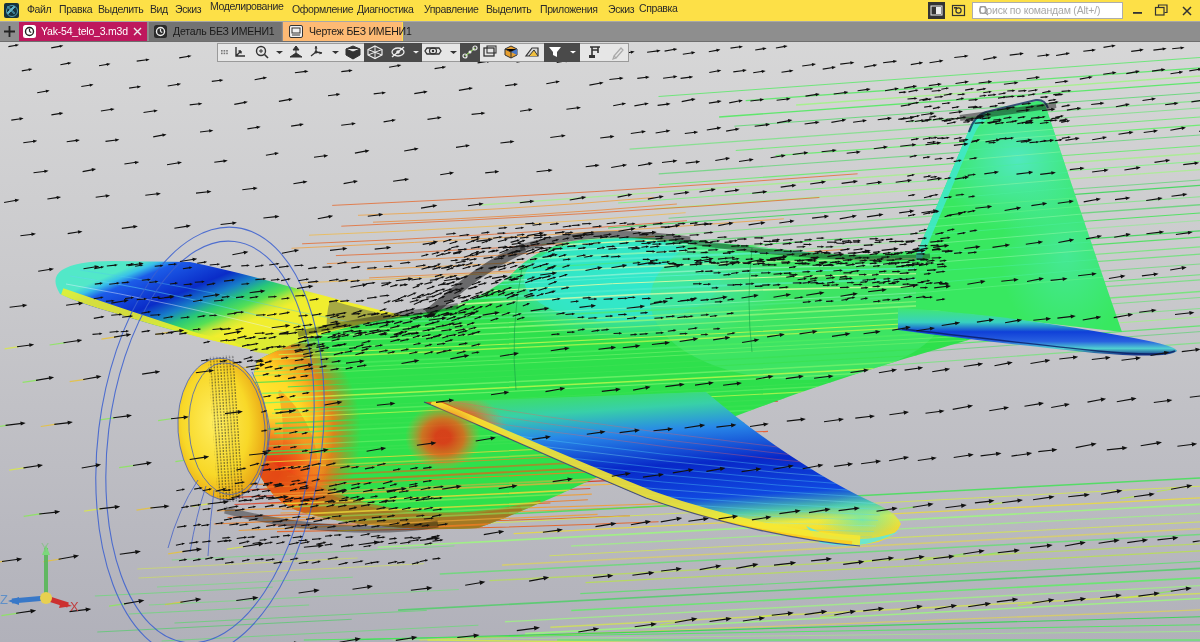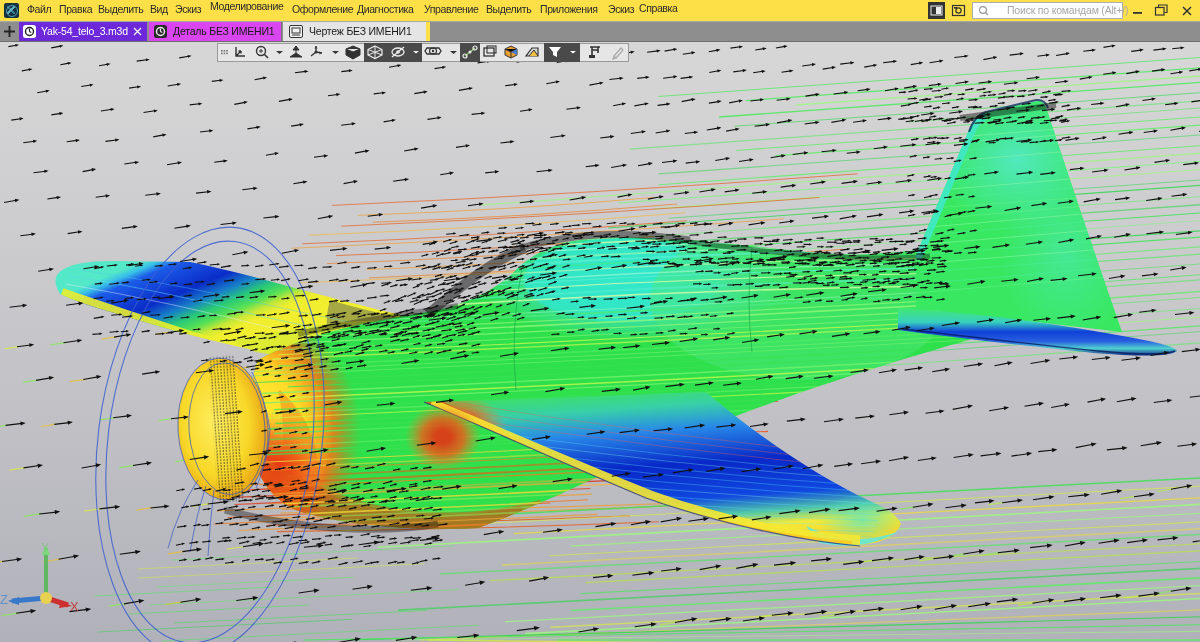--- a/index.html
+++ b/index.html
@@ -2,21 +2,21 @@
 <html><head><meta charset="utf-8"><style>
 *{margin:0;padding:0;box-sizing:border-box}
 body{width:1200px;height:642px;overflow:hidden;font-family:"Liberation Sans",sans-serif;position:relative;background:#b8b8c0}
 .menubar{white-space:nowrap;position:absolute;left:0;top:0;width:1200px;height:22px;background:#fde047;border-bottom:1px solid #a8a8a8;font-size:10.5px;letter-spacing:-0.4px;color:#2a2a2a;z-index:30}
 .appicon{position:absolute;left:4px;top:3px;width:15px;height:15px;background:#16323e;border-radius:2px}
 .appicon:after{content:"";position:absolute;left:1.5px;top:1.5px;width:10px;height:10px;border:1.2px solid #4e9ab0;border-radius:50%}
 .appicon:before{content:"";position:absolute;left:3px;top:3px;width:8px;height:8px;background:linear-gradient(135deg,transparent 42%,#5fb0c4 42%,#5fb0c4 58%,transparent 58%),linear-gradient(45deg,transparent 42%,#3a7a90 42%,#3a7a90 58%,transparent 58%)}
 .winbtn{position:absolute;top:2px;width:17px;height:17px;z-index:31}
 .tabbar{position:absolute;left:0;top:22px;width:1200px;height:20px;background:#8e8e8e;z-index:30;font-size:11.5px;border-bottom:1px solid #6e6e6e}
 .tab{position:absolute;top:0;height:19px;line-height:19px;white-space:nowrap;font-size:10.5px;letter-spacing:-0.2px}
-.searchbox{position:absolute;left:972px;top:2px;width:151px;height:17px;background:#fff;border:1px solid #adadad;z-index:31;font-size:10.5px;letter-spacing:-0.2px;color:#a8a8a8;line-height:15px;padding-left:34px}
+.searchbox{position:absolute;left:972px;top:2px;width:151px;height:17px;background:#fff;border:1px solid #adadad;z-index:31;font-size:10.5px;letter-spacing:-0.2px;color:#a8a8a8;line-height:15px;padding-left:6px}
 .toolbar{position:absolute;left:217px;top:43px;height:19px;background:#e6e6e6;border:1px solid #9a9a9a;z-index:25;display:flex;align-items:center}
 svg.vp{position:absolute;left:0;top:0;z-index:1}
 .dkseg{background:#4a4a4a}
 </style></head>
 <body>
 <svg class="vp" width="1200" height="642" viewBox="0 0 1200 642">
 <defs>
 <linearGradient id="bg" x1="0" y1="0" x2="0" y2="1">
 <stop offset="0" stop-color="#d9d9d9"></stop>
         <stop offset="0.45" stop-color="#c9c9cc"></stop>
@@ -455,40 +455,40 @@
       <path d="M4.5 4.5 v-2.5 h8.5 v7.5 h-2.5" fill="none" stroke="#333" stroke-width="1.2"></path>
     </svg>
   <svg width="14" height="14" style="position:absolute;left:1180px;top:4px">
       <path d="M3 3 L11 11 M11 3 L3 11" stroke="#333" stroke-width="1.5"></path>
     </svg>
 </div>
 <div class="tabbar">
   <svg width="13" height="13" style="position:absolute;left:3px;top:3px">
       <path d="M6.5 1 V12 M1 6.5 H12" stroke="#222" stroke-width="1.8"></path>
     </svg>
-  <div class="tab" style="left:19px;width:128px;background:#6d28d9;color:#fff">
+  <div class="tab" style="left:19px;width:128px;background:#be185d;color:#fff">
     <svg width="13" height="13" style="position:absolute;left:4px;top:3px">
         <rect width="13" height="13" rx="2.5" fill="#fff"></rect>
         <circle cx="6.5" cy="6.5" r="4" fill="none" stroke="#222" stroke-width="1.4"></circle>
         <path d="M6.5 6.5 L6.5 3.8 M6.5 6.5 L8.3 7.6" stroke="#222" stroke-width="1.2"></path>
       </svg>
     <span style="position:absolute;left:22px">Yak-54_telo_3.m3d</span>
     <svg width="9" height="9" style="position:absolute;left:114px;top:5px">
         <path d="M1 1 L8 8 M8 1 L1 8" stroke="#eee" stroke-width="1.4"></path>
       </svg>
   </div>
-  <div class="tab" style="left:149px;width:133px;background:#d946ef;color:#1a1a1a;border-right:1px solid #787878">
+  <div class="tab" style="left:149px;width:133px;background:#737373;color:#1a1a1a;border-right:1px solid #787878">
     <svg width="13" height="13" style="position:absolute;left:5px;top:3px">
         <rect width="13" height="13" rx="2.5" fill="#2a2a2a"></rect>
         <circle cx="6.5" cy="6.5" r="4" fill="none" stroke="#eee" stroke-width="1.4"></circle>
         <path d="M6.5 6.5 L6.5 3.8 M6.5 6.5 L8.3 7.6" stroke="#eee" stroke-width="1.2"></path>
       </svg>
     <span style="position:absolute;left:24px">Деталь БЕЗ ИМЕНИ1</span>
   </div>
-  <div class="tab" style="left:283px;width:147px;background:#e5e5e5;color:#1a1a1a;border-right:4px solid #fde047">
+  <div class="tab" style="left:283px;width:120px;background:#fdba74;color:#1a1a1a;border-right:1px solid #fde047">
     <svg width="14" height="13" style="position:absolute;left:6px;top:3px">
         <rect x="0.5" y="0.5" width="13" height="12" rx="1.5" fill="#f0f0f0" stroke="#333"></rect>
         <rect x="3" y="3" width="8" height="5" fill="none" stroke="#333"></rect>
         <path d="M3 10 h8" stroke="#333"></path>
       </svg>
     <span style="position:absolute;left:26px">Чертеж БЕЗ ИМЕНИ1</span>
   </div>
 </div>
 <div class="toolbar">
 <svg width="12" height="19">

